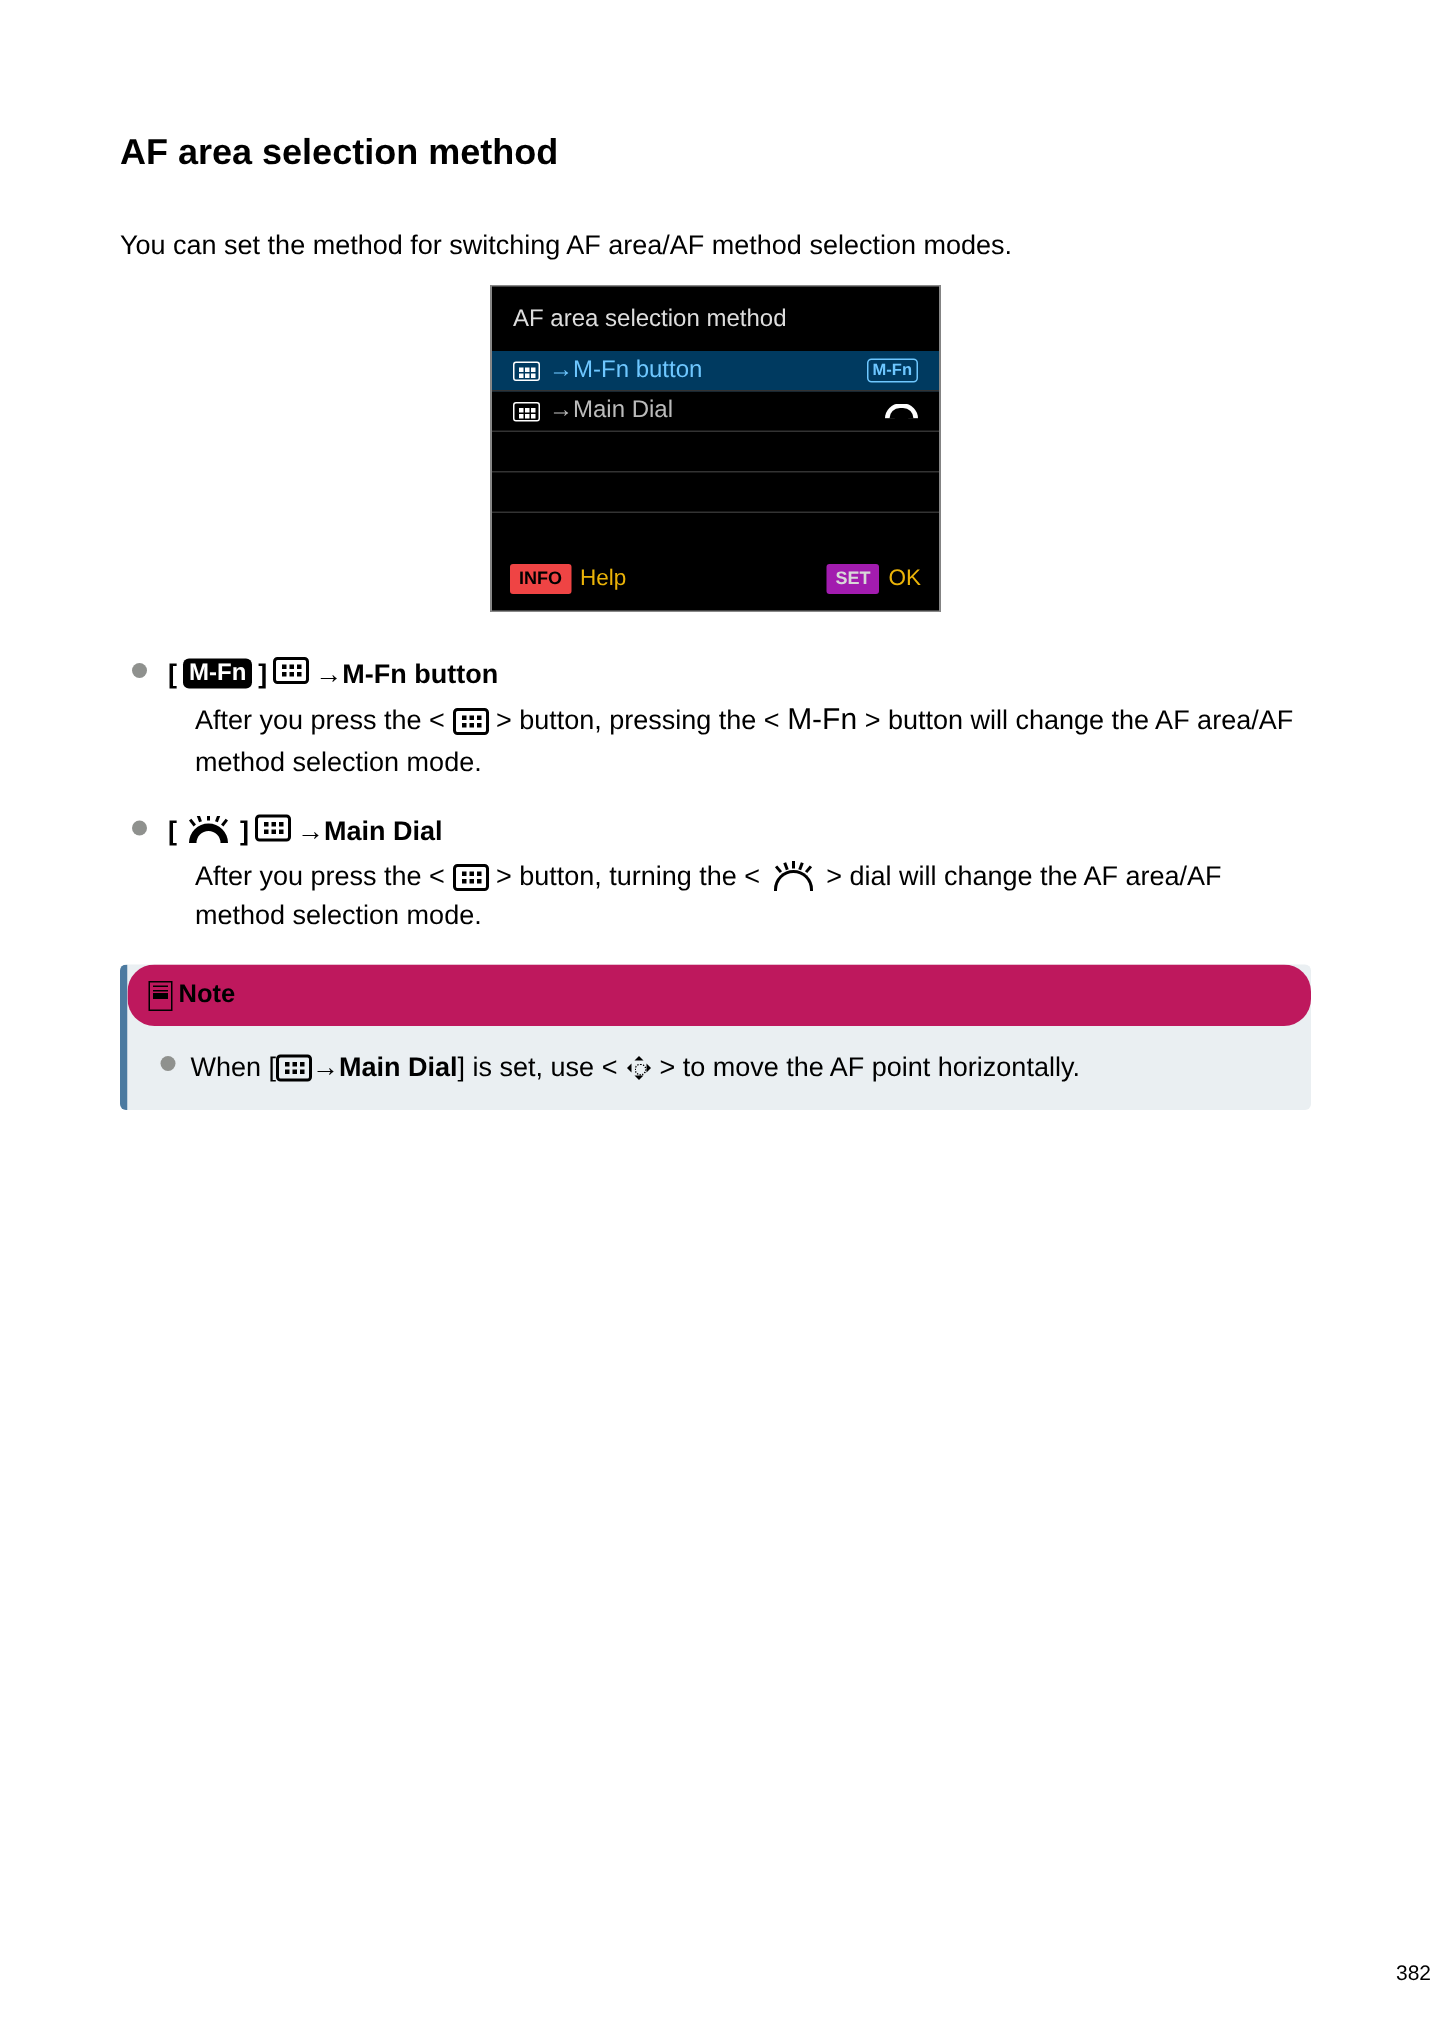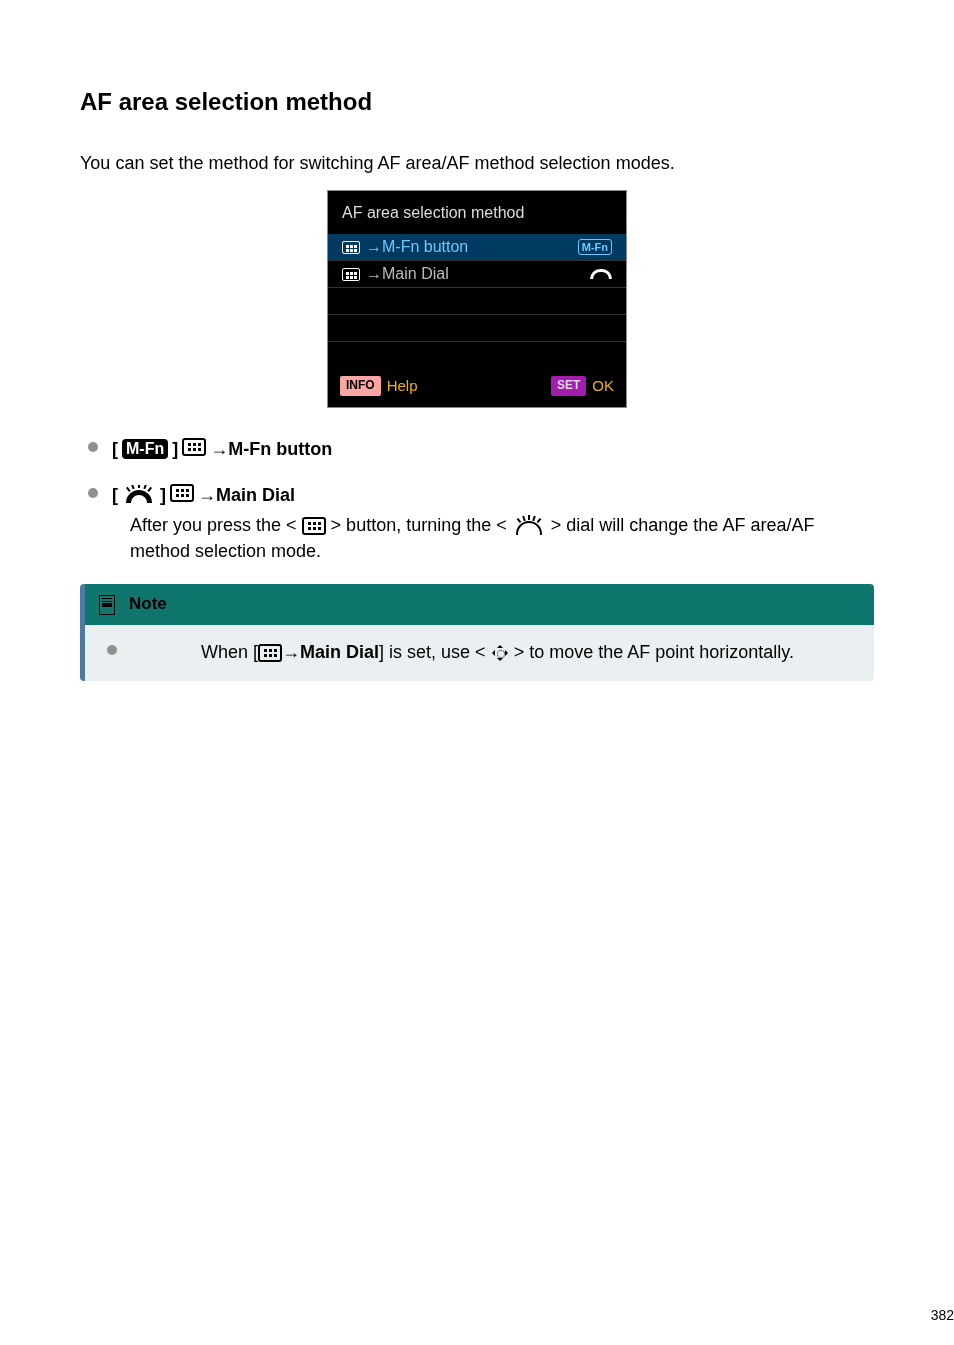--- a/index.html
+++ b/index.html
@@ -87,21 +87,21 @@
     border-top-right-radius: 22px 22px;
   }
   .shot-footer {
     display: flex;
     align-items: center;
     padding: 6px 12px 2px 12px;
     gap: 6px;
   }
   .pill {
     display: inline-block;
-    background: #fca5a5;
+    background: #ef4444;
     color: #000;
     font-size: 12px;
     font-weight: bold;
     padding: 1px 6px;
     border-radius: 2px;
   }
   .pill.dark { background: #a21caf; color: #d8d8d8; }
   .foot-label { color: #eab308; font-size: 15px; }
   .foot-spacer { flex: 1; }
 
@@ -206,45 +206,45 @@
 
   
   .note-box {
     margin-top: 12px;
     background: #eaeff2;
     border-left: 5px solid #4c7aa0;
     border-radius: 4px;
     overflow: hidden;
   }
   .note-head {
-    background: #0f766e;
+    background: #be185d;
     padding: 8px 14px;
     display: flex;
     align-items: center;
-    gap: 14px;
+    gap: 4px;
     font-weight: bold;
     font-size: 17px;
+    border-radius: 18px;
   }
   .note-head .note-icon {
     display: inline-block;
     width: 16px; height: 20px;
     border: 1.5px solid #000;
     position: relative;
   }
   .note-head .note-icon::before {
     content: '';
     position: absolute;
     left: 2px; top: 2px; right: 2px; height: 2px;
     border-top: 1.5px solid #000;
     border-bottom: 1.5px solid #000;
     box-shadow: 0 5px 0 #000;
   }
   .note-body {
     padding: 14px 6px 16px 18px;
-    text-align: center;
   }
   .note-body ul { list-style: none; margin: 0; padding: 0; }
   .note-body li { position: relative; padding-left: 24px; }
   .note-body li::before {
     content: '';
     position: absolute;
     left: 4px; top: 6px;
     width: 10px; height: 10px;
     background: #8f918e;
     border-radius: 50%;
@@ -303,20 +303,27 @@
 
   <ul class="opt-list">
 
     <li>
       <div class="opt-head">
         <span>[</span>
           <span class="badge-mfn">M-Fn</span>
           <span>] </span>
         <span class="icon-afpoints big"></span>
         <span>→M-Fn button</span>
+      </div>
+      <div class="opt-body">
+        <span>After you press the &lt; </span>
+        <span class="icon-afpoints"></span>
+        <span> &gt; button, pressing the &lt; </span>
+        <span class="icon-mfn-text">M-Fn</span>
+        <span> &gt; button will change the AF area/AF method selection mode.</span>
       </div>
     </li>
 
     <li>
       <div class="opt-head">
         <span>[</span>
         <span class="icon-maindial-black">
           <svg width="34" height="20" viewBox="0 0 34 20">
             <path d="M4 18 A13 13 0 0 1 30 18 L25 18 A8 8 0 0 0 9 18 Z" fill="#000"></path>
             <rect x="5" y="2" width="2" height="5" fill="#000" transform="rotate(-38 6 4)"></rect>

